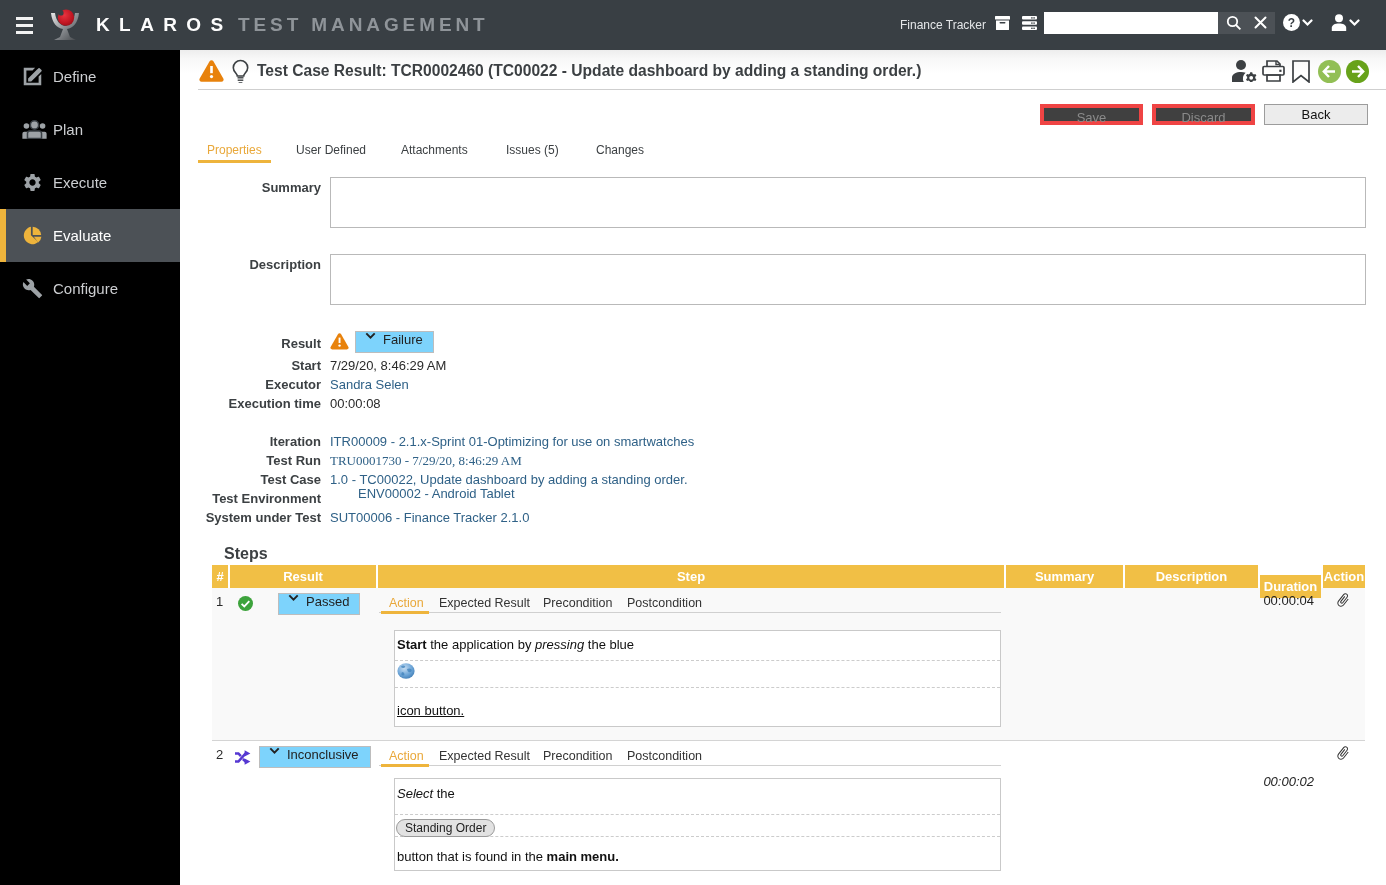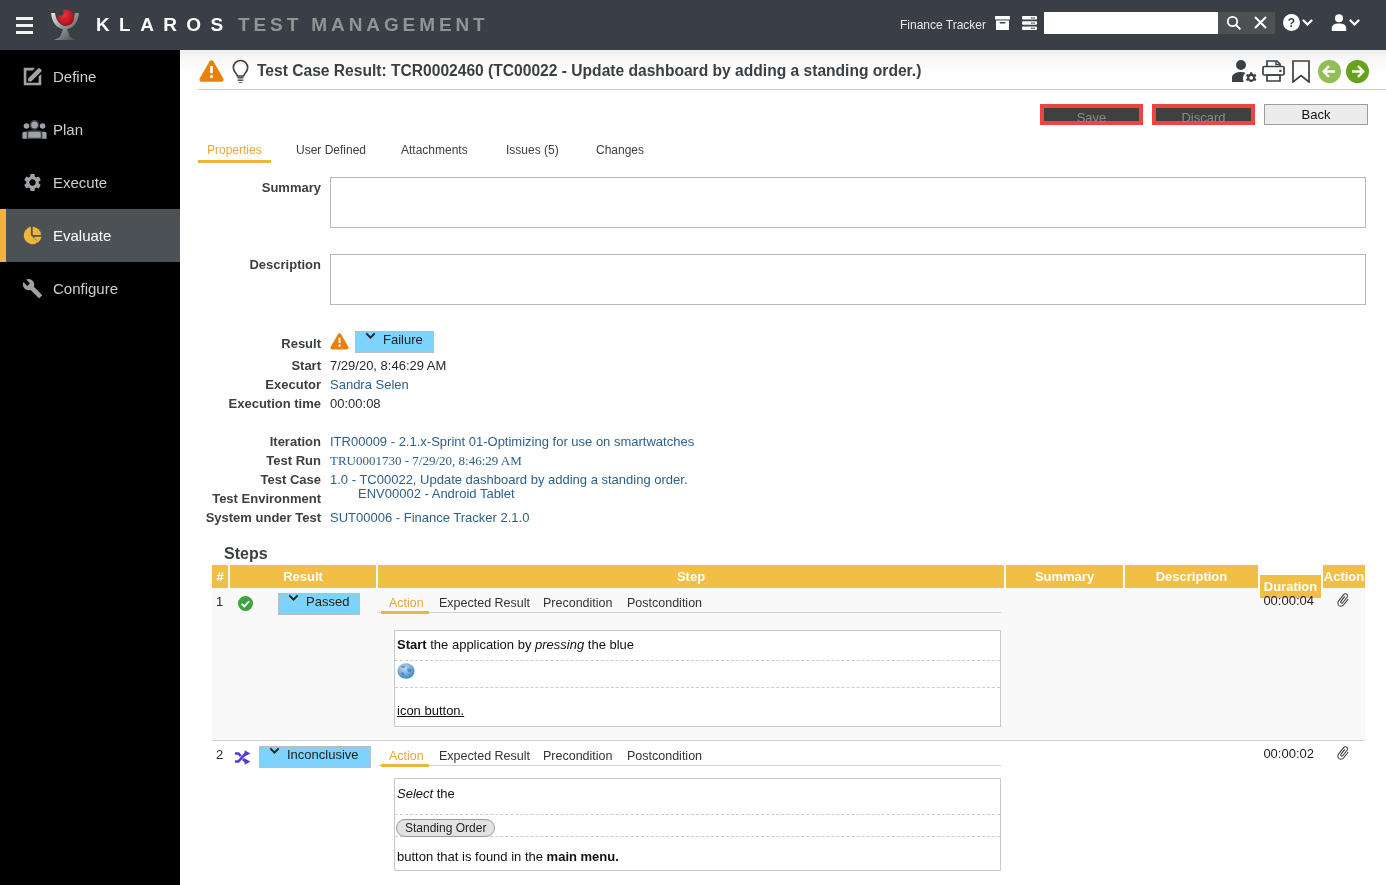--- a/index.html
+++ b/index.html
@@ -348,19 +348,19 @@
   <div style="position:absolute;left:201px;top:714px;width:48px;height:3px;background:#eeb43c;"></div>
   <div class="rtab active" style="left:209px;top:699px;">Action</div>
   <div class="rtab" style="left:259px;top:699px;">Expected Result</div>
   <div class="rtab" style="left:363px;top:699px;">Precondition</div>
   <div class="rtab" style="left:447px;top:699px;">Postcondition</div>
   <div class="stepbox" style="top:728px;height:93px;">
     <div style="height:35px;padding:7px 0 0 2px;font-size:13px;color:#111;"><i>Select</i> the</div>
     <div class="dash" style="height:22px;padding:3px 0 0 1px;"><span class="chip">Standing Order</span></div>
     <div class="dash" style="height:36px;padding:12px 0 0 2px;font-size:13px;color:#111;">button that is found in the <b>main menu.</b></div>
   </div>
-  <div class="dur" style="left:1074px;top:696px;">00:00:02</div>
+  <div class="dur" style="left:1074px;top:724px;font-style:italic;">00:00:02</div>
   <svg class="abs" style="left:1155px;top:694px;transform:rotate(38deg)" width="16" height="18" viewBox="0 0 24 24">
     <path fill="#333" d="M16.5 6v11.5c0 2.21-1.79 4-4 4s-4-1.79-4-4V5c0-1.38 1.12-2.5 2.5-2.5s2.5 1.12 2.5 2.5v10.5c0 .55-.45 1-1 1s-1-.45-1-1V6H10v9.5c0 1.38 1.12 2.5 2.5 2.5s2.5-1.12 2.5-2.5V5c0-2.21-1.79-4-4-4S7 2.79 7 5v12.5c0 3.04 2.46 5.5 5.5 5.5s5.5-2.46 5.5-5.5V6h-1.5z"></path>
   </svg>
 </div>
 
 </div>
 
 </body></html>

